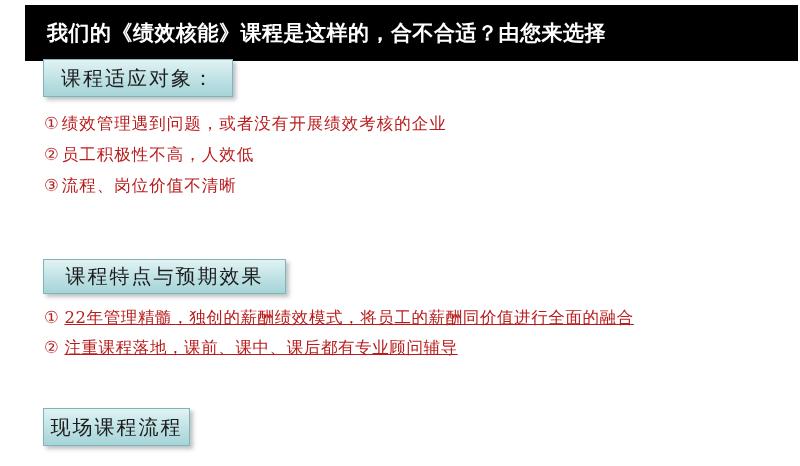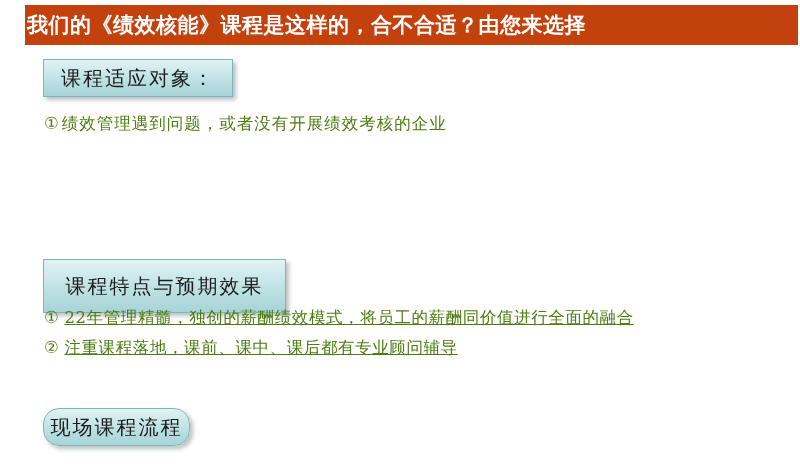--- a/index.html
+++ b/index.html
@@ -15,26 +15,26 @@
     font-family: "Liberation Sans", "DejaVu Sans", sans-serif;
     color: #2a2a2a;
   }
 
   
   .header-bar {
     position: absolute;
     left: 25px;
     top: 5px;
     width: 773px;
-    height: 40px;
-    background: #c2410c;
+    height: 56px;
+    background: #000000;
     display: flex;
     align-items: center;
     box-sizing: border-box;
-    padding-left: 2px;
+    padding-left: 22px;
   }
   .header-title {
     color: #ffffff;
     font-size: 21px;
     font-weight: bold;
     letter-spacing: 0.5px;
     line-height: 1;
     white-space: nowrap;
     font-family: "DejaVu Sans", "Liberation Sans", sans-serif;
   }
@@ -54,38 +54,38 @@
   .chip-label {
     font-size: 20px;
     color: #1c1c1c;
     white-space: nowrap;
     letter-spacing: 2px;
     font-family: "DejaVu Serif", "Liberation Serif", serif;
     font-weight: 500;
   }
 
   #chip-audience { left: 43px;  top: 59px;  width: 190px; height: 38px; }
-  #chip-features { left: 43px;  top: 259px; width: 243px; height: 54px; }
-  #chip-process  { left: 43px;  top: 408px; width: 147px; height: 38px; border-radius: 16px; }
+  #chip-features { left: 43px;  top: 259px; width: 243px; height: 35px; }
+  #chip-process  { left: 43px;  top: 408px; width: 147px; height: 38px; }
 
   
   .bullet-list {
     position: absolute;
     left: 44px;
     margin: 0;
     padding: 0;
     list-style: none;
   }
   #list-audience { top: 108px; }
   #list-features { top: 303px; }
 
   .bullet-item {
     font-size: 16.5px;
     line-height: 31px;
-    color: #4d7c0f;
+    color: #b91c1c;
     white-space: nowrap;
     letter-spacing: 1px;
     font-family: "DejaVu Serif", "Liberation Serif", serif;
   }
   #list-features .bullet-item {
     line-height: 30px;
     letter-spacing: 0.6px;
     text-decoration: underline;
   }
   .bullet-marker {
@@ -104,20 +104,26 @@
 </div>
 
 <div class="chip" id="chip-audience">
   <span class="chip-label">课程适应对象：</span>
 </div>
 
 <ul class="bullet-list" id="list-audience">
   <li class="bullet-item">
     <span class="bullet-marker">①</span><span>绩效管理遇到问题，或者没有开展绩效考核的企业</span>
   </li>
+  <li class="bullet-item">
+    <span class="bullet-marker">②</span><span>员工积极性不高，人效低</span>
+  </li>
+  <li class="bullet-item">
+    <span class="bullet-marker">③</span><span>流程、岗位价值不清晰</span>
+  </li>
 </ul>
 
 <div class="chip" id="chip-features">
   <span class="chip-label">课程特点与预期效果</span>
 </div>
 
 <ul class="bullet-list" id="list-features">
   <li class="bullet-item">
     <span class="bullet-marker">①</span><span>22年管理精髓，独创的薪酬绩效模式，将员工的薪酬同价值进行全面的融合</span>
   </li>

